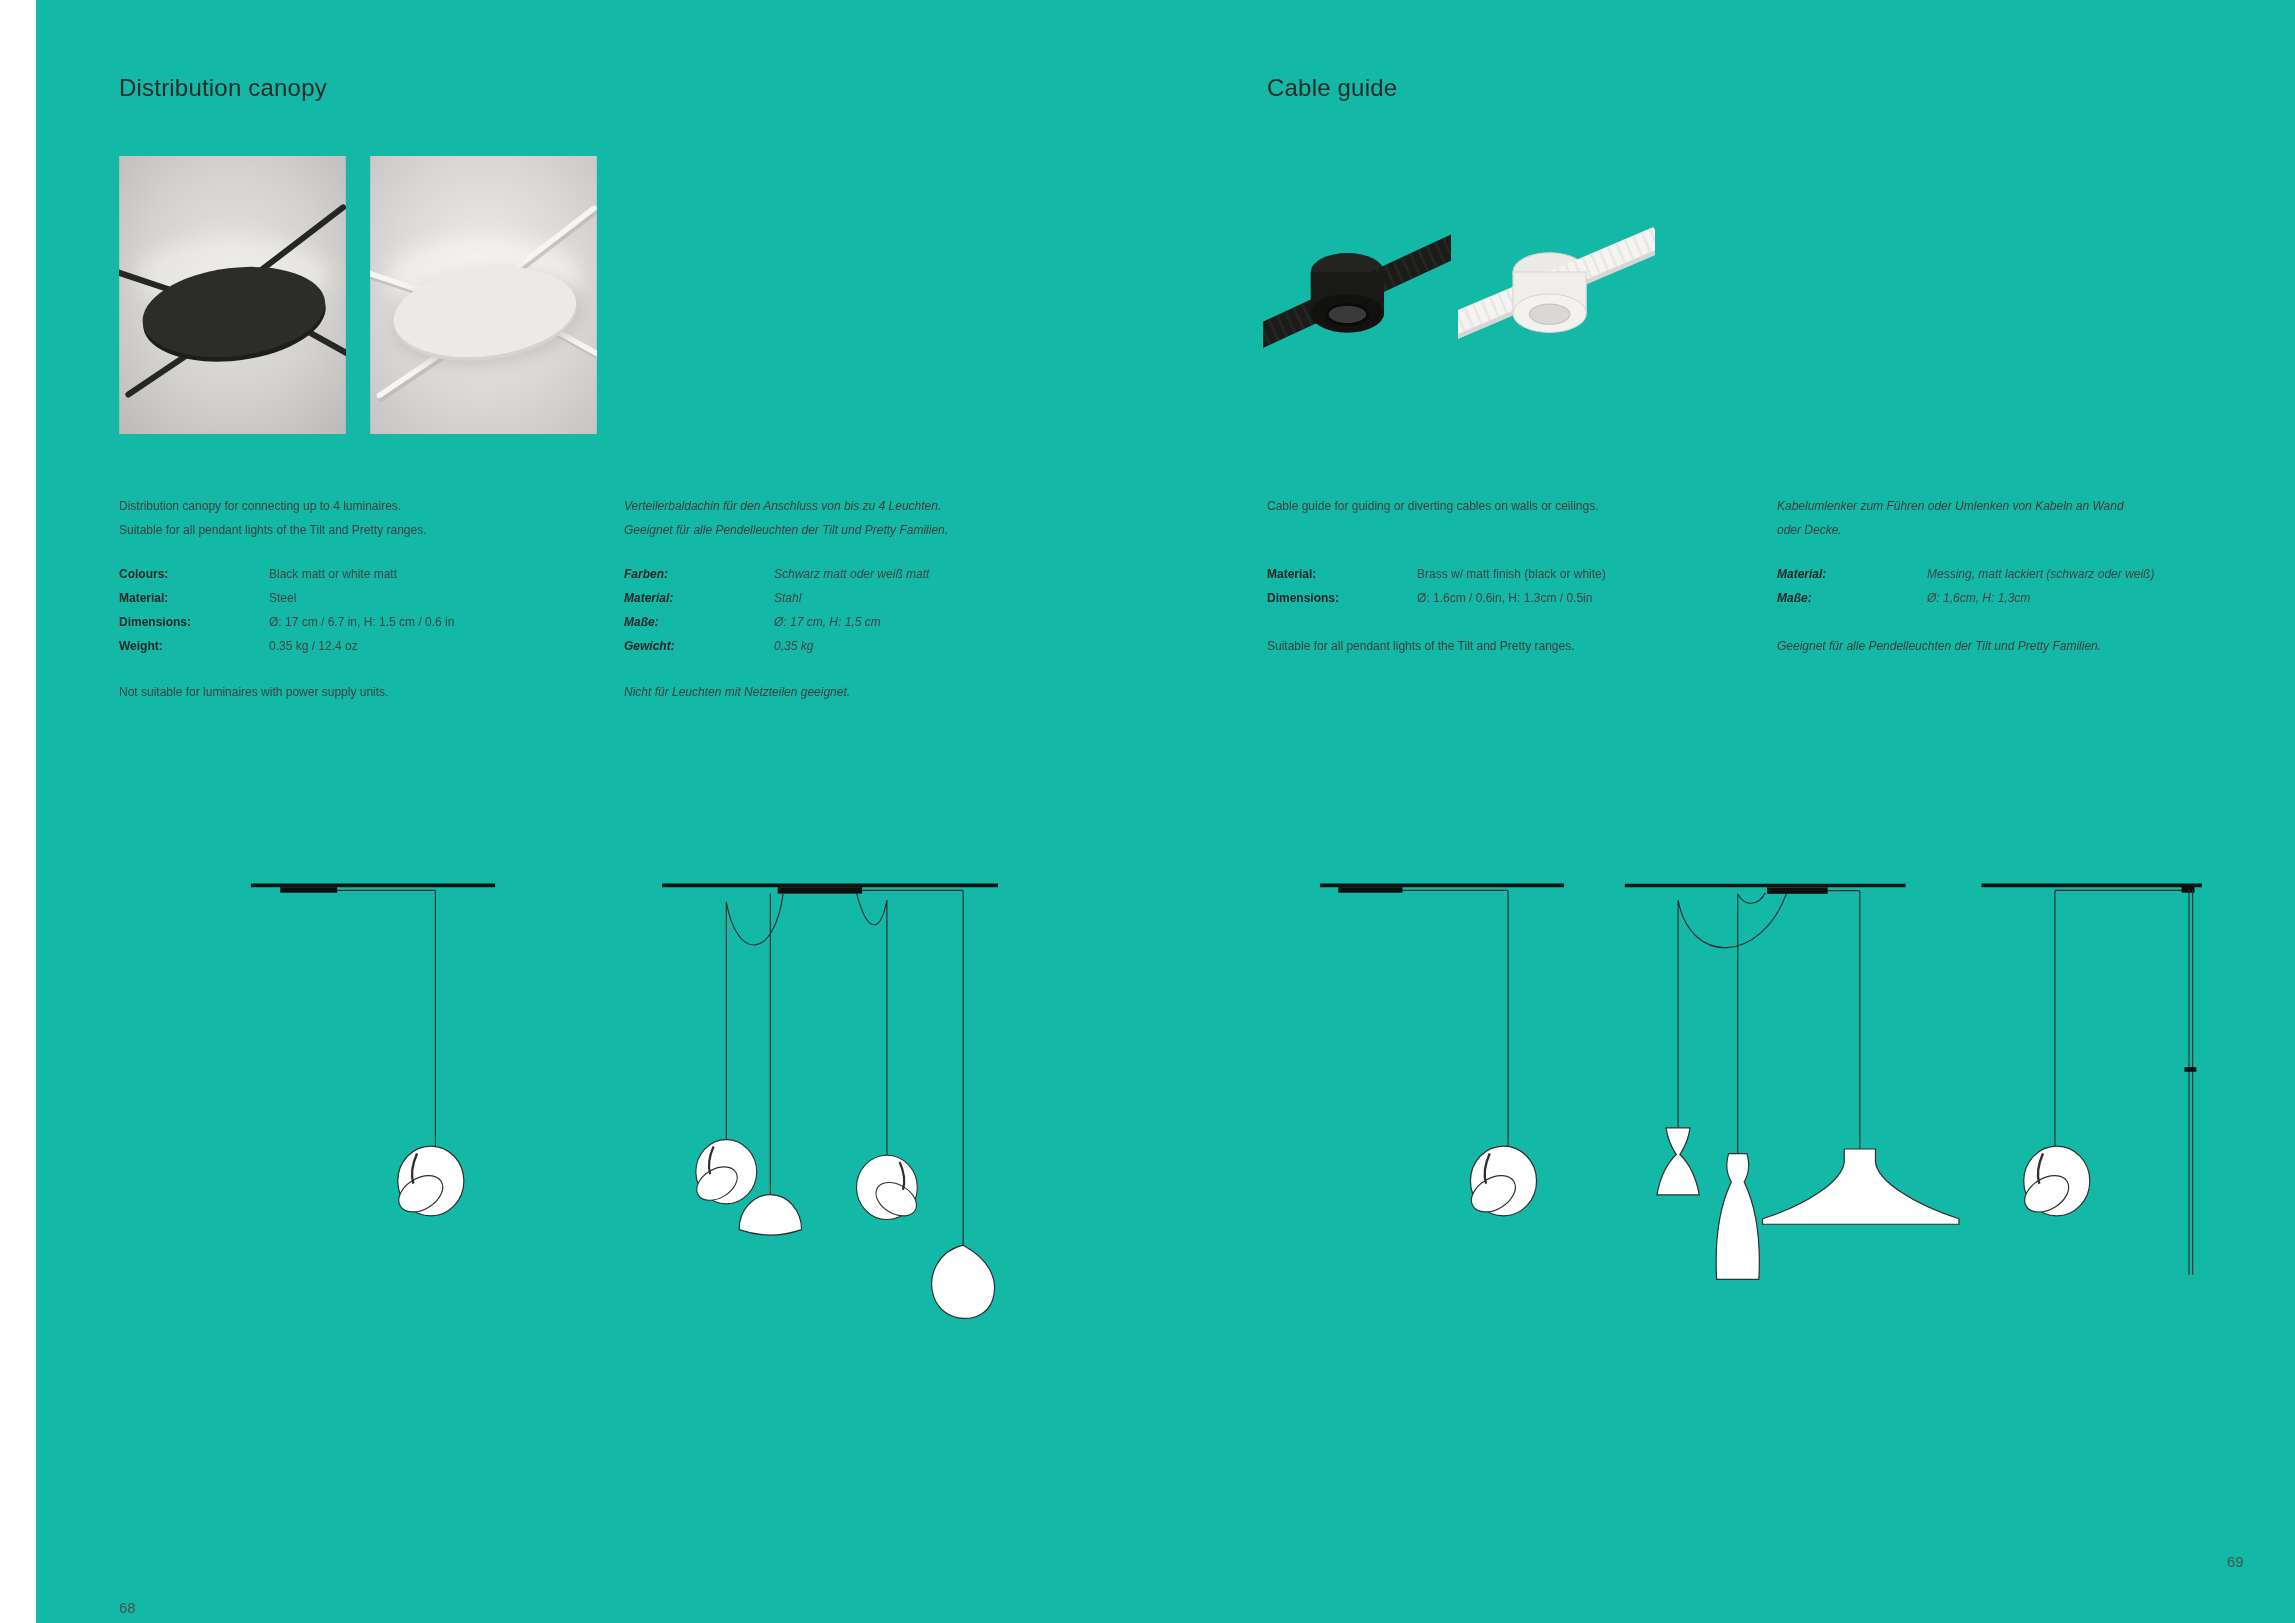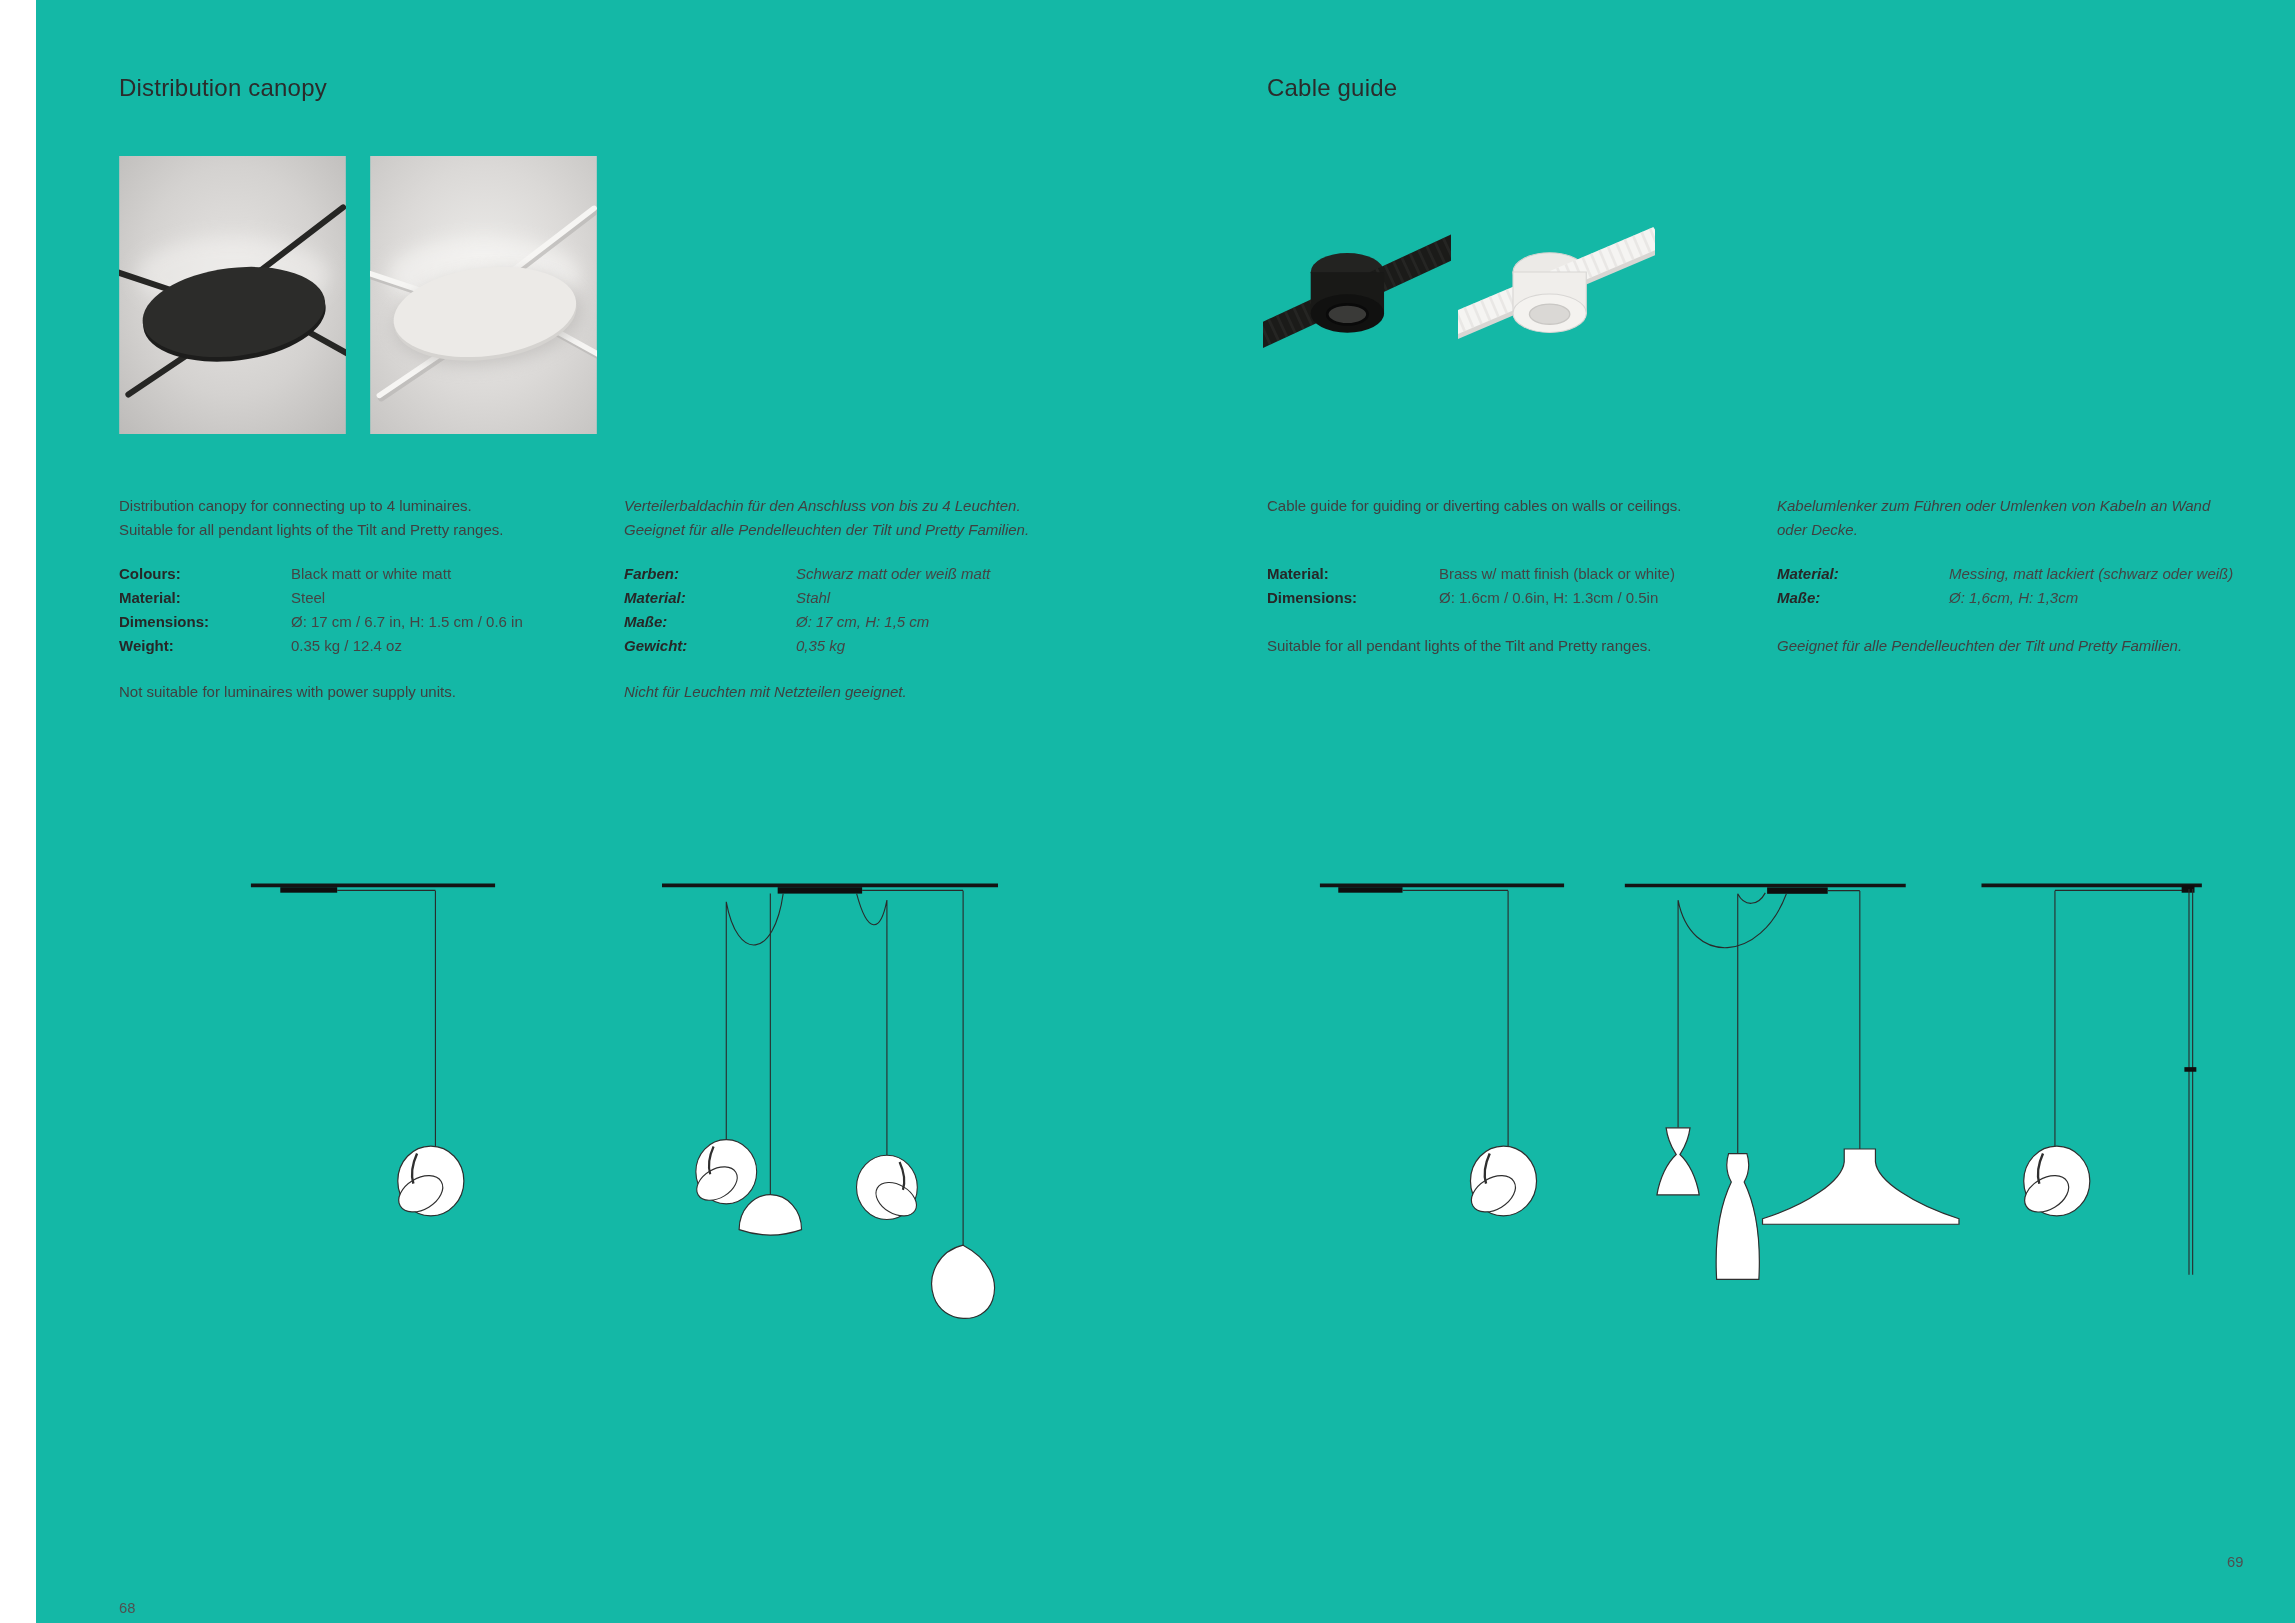--- a/index.html
+++ b/index.html
@@ -12,29 +12,29 @@
     letter-spacing:0.2px;white-space:nowrap;
   }
   #title-left{left:83px;top:75px;}
   #title-right{left:1231px;top:75px;}
   .photo{position:absolute;width:227px;height:278px;}
   #photo-black{left:83px;top:156px;}
   #photo-white{left:334px;top:156px;}
   .guide-photo{position:absolute;}
   #guide-black{left:1227px;top:219px;}
   #guide-white{left:1422px;top:217px;}
-  .textblock{position:absolute;font-size:15px;line-height:24px;}
+  .textblock{position:absolute;font-size:12px;line-height:24px;}
   #en-left{left:83px;top:494px;width:478px;}
   #de-left{left:588px;top:494px;width:496px;}
   #en-right{left:1231px;top:494px;width:496px;}
   #de-right{left:1741px;top:494px;width:533px;}
   .de{font-style:italic;}
   .desc{height:68px;}
   .line{white-space:nowrap;}
-  .spec-row{display:flex;line-height:24px;gap:22px;}
+  .spec-row{display:flex;line-height:24px;}
   .spec-label{width:150px;flex:0 0 150px;font-weight:bold;color:#272727;white-space:nowrap;}
   .spec-value{white-space:nowrap;color:#444444;}
   .specs2{height:72px;}
   .para1{height:72px;}
   .note{margin-top:22px;white-space:nowrap;}
   .diagram{position:absolute;}
   #diagram-single-left{left:213px;top:878px;}
   #diagram-multi-left{left:624px;top:878px;}
   #diagram-single-right{left:1282px;top:878px;}
   #diagram-trio-right{left:1587px;top:878px;}

